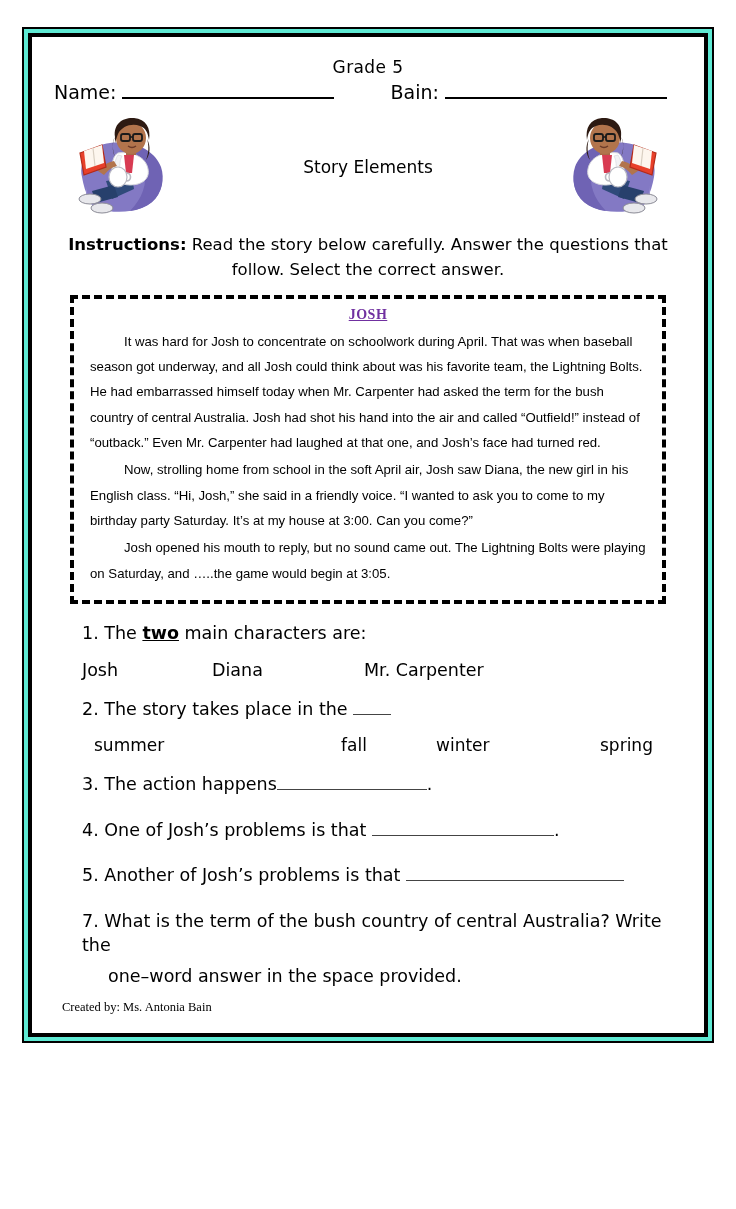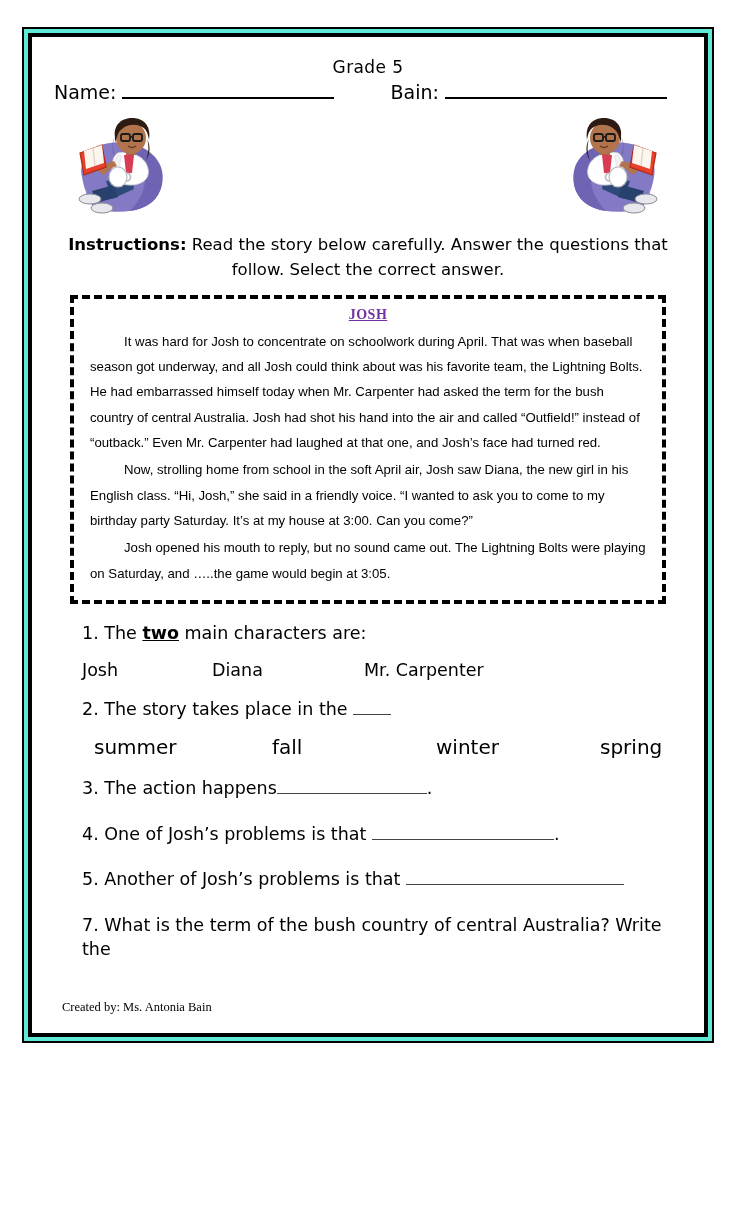--- a/index.html
+++ b/index.html
@@ -153,23 +153,23 @@
     display: flex;
     font-size: 17.5px;
     margin-top: 14px;
   }
   .opt { flex: 0 0 auto; }
   .opt-1 { width: 130px; }
   .opt-2 { width: 152px; }
   .opt-3 { width: 206px; }
   .opt-4 { width: auto; }
 
-  .options-b { font-size: 20px; padding-left: 12px; }
+  .options-b { font-size: 17px; padding-left: 12px; }
   .optb-1 { width: 178px; }
-  .optb-2 { width: 164px; }
+  .optb-2 { width: 164px; text-align: center; }
   .optb-3 { width: 164px; }
 
   
   .footer {
     position: absolute;
     left: 30px;
     bottom: 18px;
     font-family: "Liberation Serif", serif;
     font-size: 12.5px;
   }
@@ -226,20 +226,21 @@
 
           <path d="M18 38 L40 30 L44 52 L22 60 Z" fill="#e8402a" stroke="#b32a18" stroke-width="1.2"></path>
           <path d="M22 36 L40 30 L42 48 L24 54 Z" fill="#fdf6ee"></path>
           <path d="M31 33 L33 51" stroke="#d9cfc2" stroke-width="1.2"></path>
 
           <ellipse cx="56" cy="62" rx="9" ry="10" fill="#ffffff" stroke="#b9b9c2" stroke-width="1.2"></ellipse>
           <path d="M64 58 C70 58 70 66 64 66" fill="none" stroke="#b9b9c2" stroke-width="1.6"></path>
         </svg>
 
         <div class="title-block">
+          <div>Story Elements</div>
         </div>
 
         <svg class="avatar flip" viewBox="0 0 118 104">
           <path d="M20 62 C16 44 30 30 48 28 C62 26 76 30 88 40 C100 50 104 66 96 80 C88 94 66 99 46 96 C28 93 23 78 20 62 Z" fill="#8379c4"></path>
           <path d="M62 29 C78 28 94 38 99 52 C103 64 100 78 90 87 C84 92 76 95 68 96 C80 84 86 68 82 54 C79 43 71 34 62 29 Z" fill="#6f63b4"></path>
           <path d="M24 70 C24 84 34 93 48 96 C38 96 28 91 24 82 Z" fill="#9a92d1"></path>
           <path d="M44 66 L70 62 L72 74 L50 84 Z" fill="#2f4a7a"></path>
           <path d="M30 76 L52 70 L56 82 L34 88 Z" fill="#27406c"></path>
           <ellipse cx="28" cy="84" rx="11" ry="5" fill="#e8e8ec" stroke="#8a8a95" stroke-width="1"></ellipse>
           <ellipse cx="40" cy="93" rx="11" ry="5" fill="#e8e8ec" stroke="#8a8a95" stroke-width="1"></ellipse>
@@ -304,20 +305,21 @@
           <div class="q"><span>4.</span><span> One of Josh’s problems is that </span><span class="blank-l"></span><span>.</span></div>
         </div>
 
         <div class="q-wrap">
           <div class="q"><span>5.</span><span> Another of Josh’s problems is that </span><span class="blank-xl"></span></div>
         </div>
 
 
         <div class="q-wrap">
           <div class="q"><span>7.</span><span> What is the term of the bush country of central Australia? Write the</span></div>
+          <div class="q q-indent">one–word answer in the space provided.</div>
         </div>
 
       </div>
 
       <div class="footer">Created by: Ms. Antonia Bain</div>
 
     </div>
   </div>
 </div>
 

